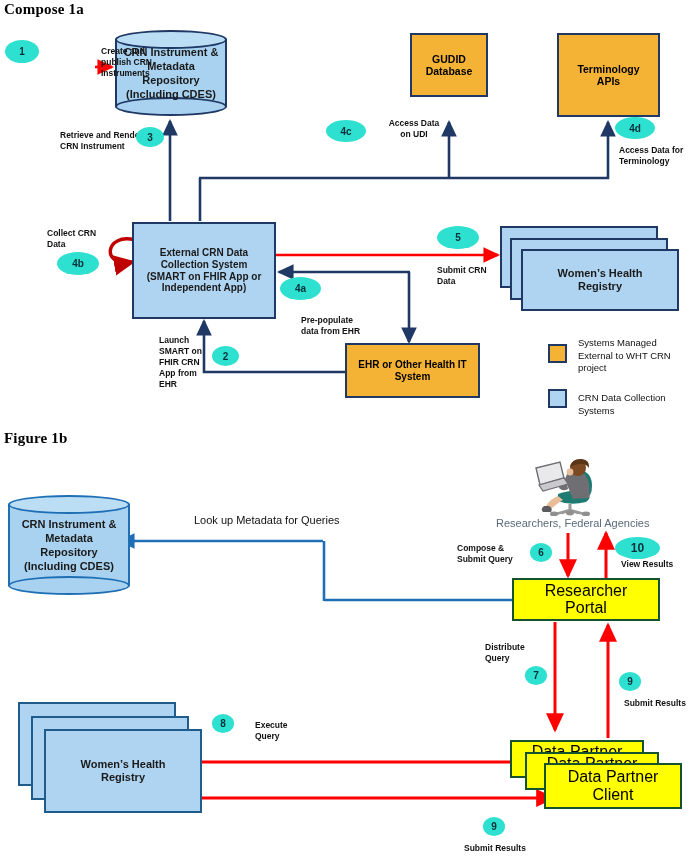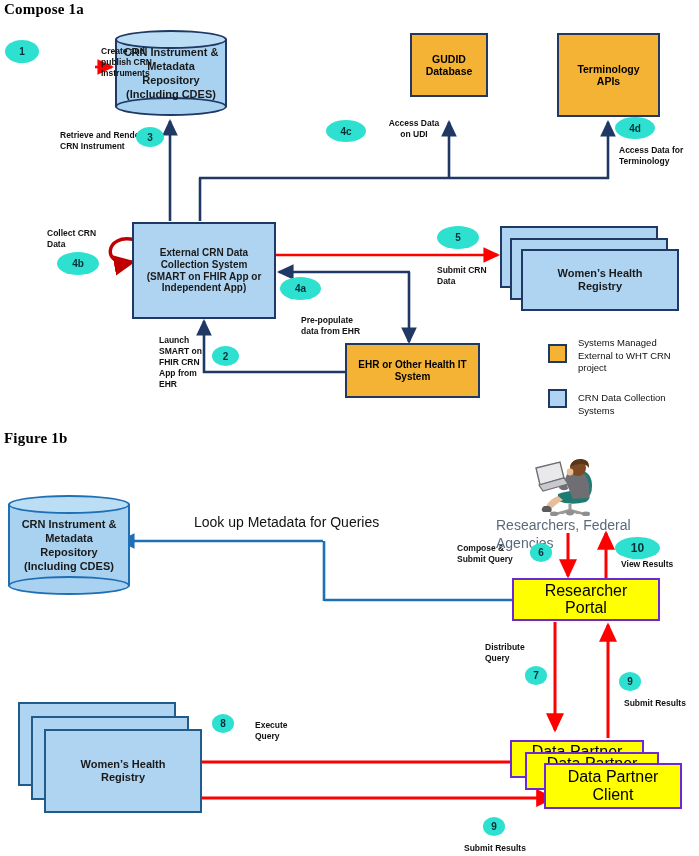--- a/index.html
+++ b/index.html
@@ -7,40 +7,40 @@
        font-family:"Liberation Sans",sans-serif;color:#000;}
   .fig-title{position:absolute;font-family:"Liberation Serif",serif;font-weight:bold;
              font-size:15px;color:#000;letter-spacing:.2px;}
 
   
   .box{position:absolute;box-sizing:border-box;border:2px solid #1F3864;
        display:flex;align-items:center;justify-content:center;text-align:center;
        font-weight:bold;line-height:1.18;}
   .box.orange{background:#F5B335;color:#000;}
   .box.blue{background:#AFD4F2;color:#1a1a1a;}
-  .box.yellow{background:#FFFF00;color:#000;border:2px solid #6d28d9;}
+  .box.yellow{background:#FFFF00;color:#000;border:2px solid #14532d;}
   .box.blue2{background:#AFD4F2;color:#1a1a1a;border:2px solid #1F5C8B;}
 
   .cyl{position:absolute;}
   .cyl .body{position:absolute;left:0;right:0;top:9px;bottom:9px;background:#A8D2F0;
              border-left:2px solid #1F3864;border-right:2px solid #1F3864;box-sizing:border-box;}
   .cyl .top{position:absolute;left:0;right:0;top:0;height:19px;background:#BCDEF5;
             border:2px solid #1F3864;border-radius:50%;box-sizing:border-box;}
   .cyl .bot{position:absolute;left:0;right:0;bottom:0;height:19px;background:#A8D2F0;
             border:2px solid #1F3864;border-radius:50%;box-sizing:border-box;}
   .cyl .txt{position:absolute;left:0;right:0;top:50%;transform:translateY(-50%);
             text-align:center;font-weight:bold;font-size:11px;line-height:1.28;color:#1a1a1a;
             z-index:3;white-space:pre-line;}
   .cyl.b2 .body{border-color:#1F6FB5;background:#A8D2F0;}
   .cyl.b2 .top{border-color:#1F6FB5;background:#BCDEF5;}
   .cyl.b2 .bot{border-color:#1F6FB5;background:#A8D2F0;}
 
   .label{position:absolute;font-size:8.5px;font-weight:bold;line-height:1.3;color:#111;
          white-space:pre-line;}
-  .label.lg{font-size:14px;font-weight:normal;}
+  .label.lg{font-size:11px;font-weight:normal;}
 
   .badge{position:absolute;border-radius:50%;background:#2EE0D0;color:#00303A;
          font-weight:bold;display:flex;align-items:center;justify-content:center;
          font-size:10px;}
 
   svg.lines{position:absolute;left:0;top:0;width:699px;height:856px;pointer-events:none;}
 
   .legend-sw{position:absolute;width:19px;height:19px;box-sizing:border-box;border:2px solid #1F3864;}
   .legend-txt{position:absolute;font-size:9.5px;line-height:1.32;white-space:pre-line;color:#111;}
 

